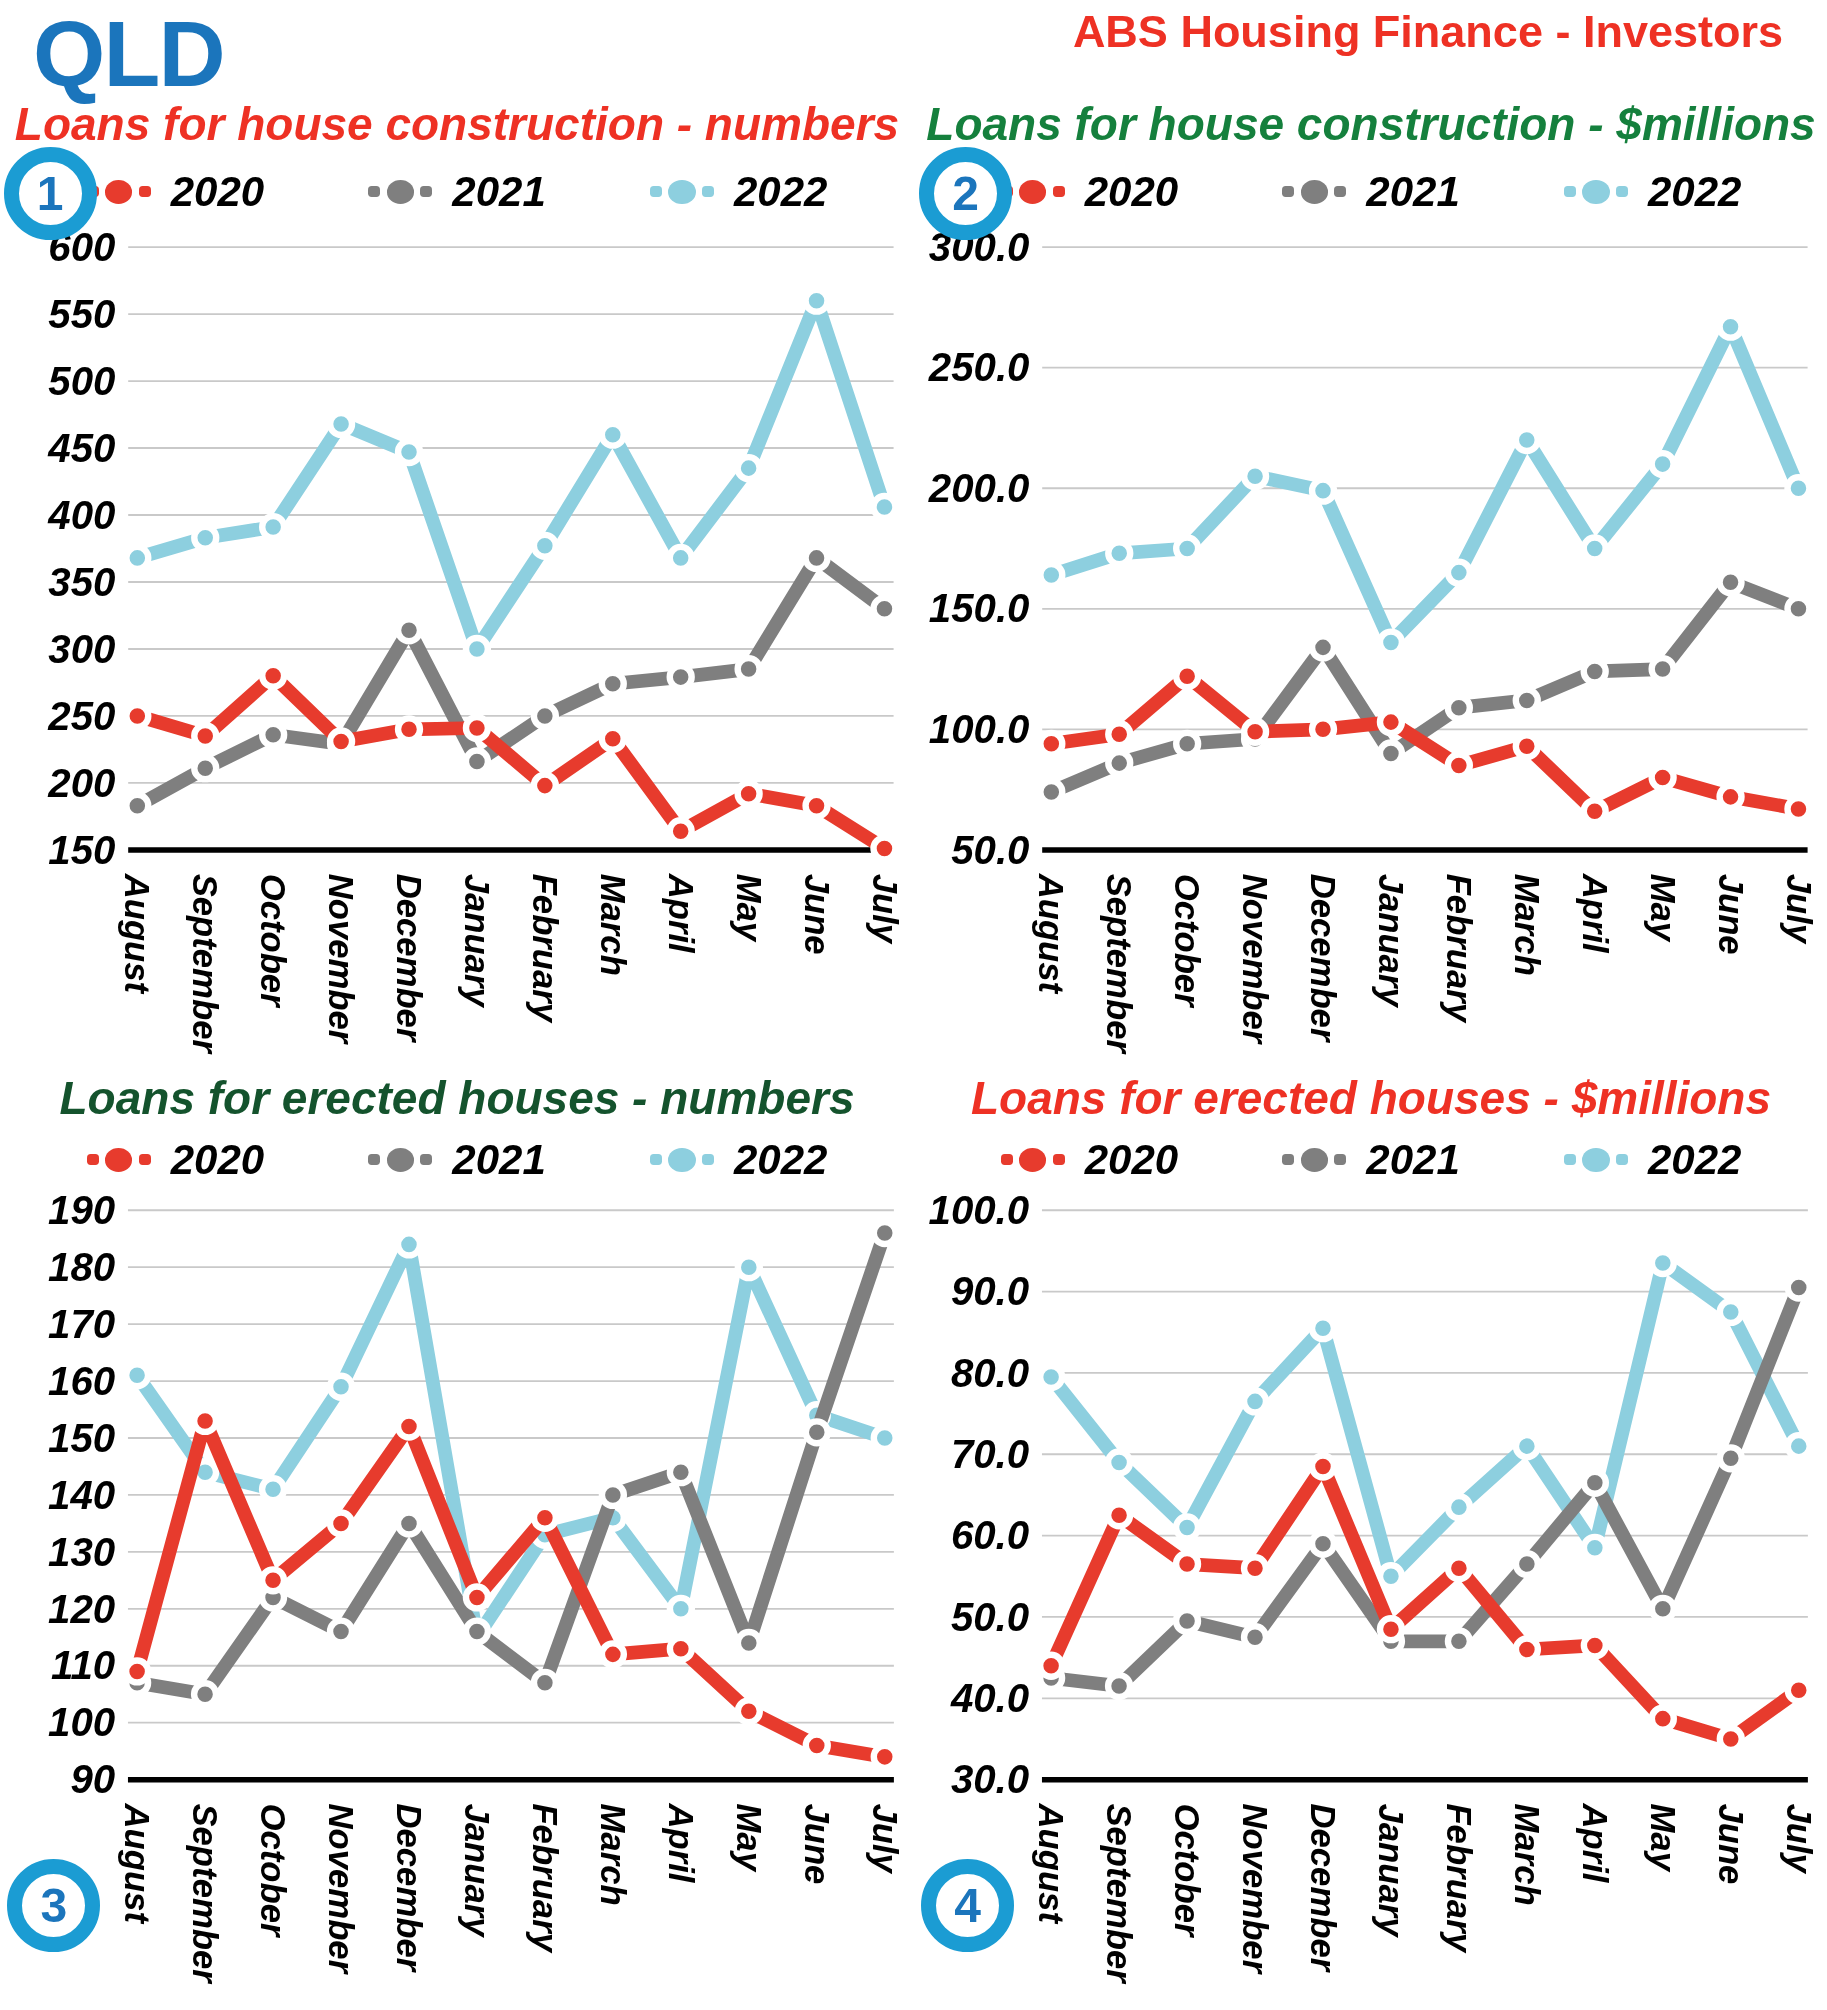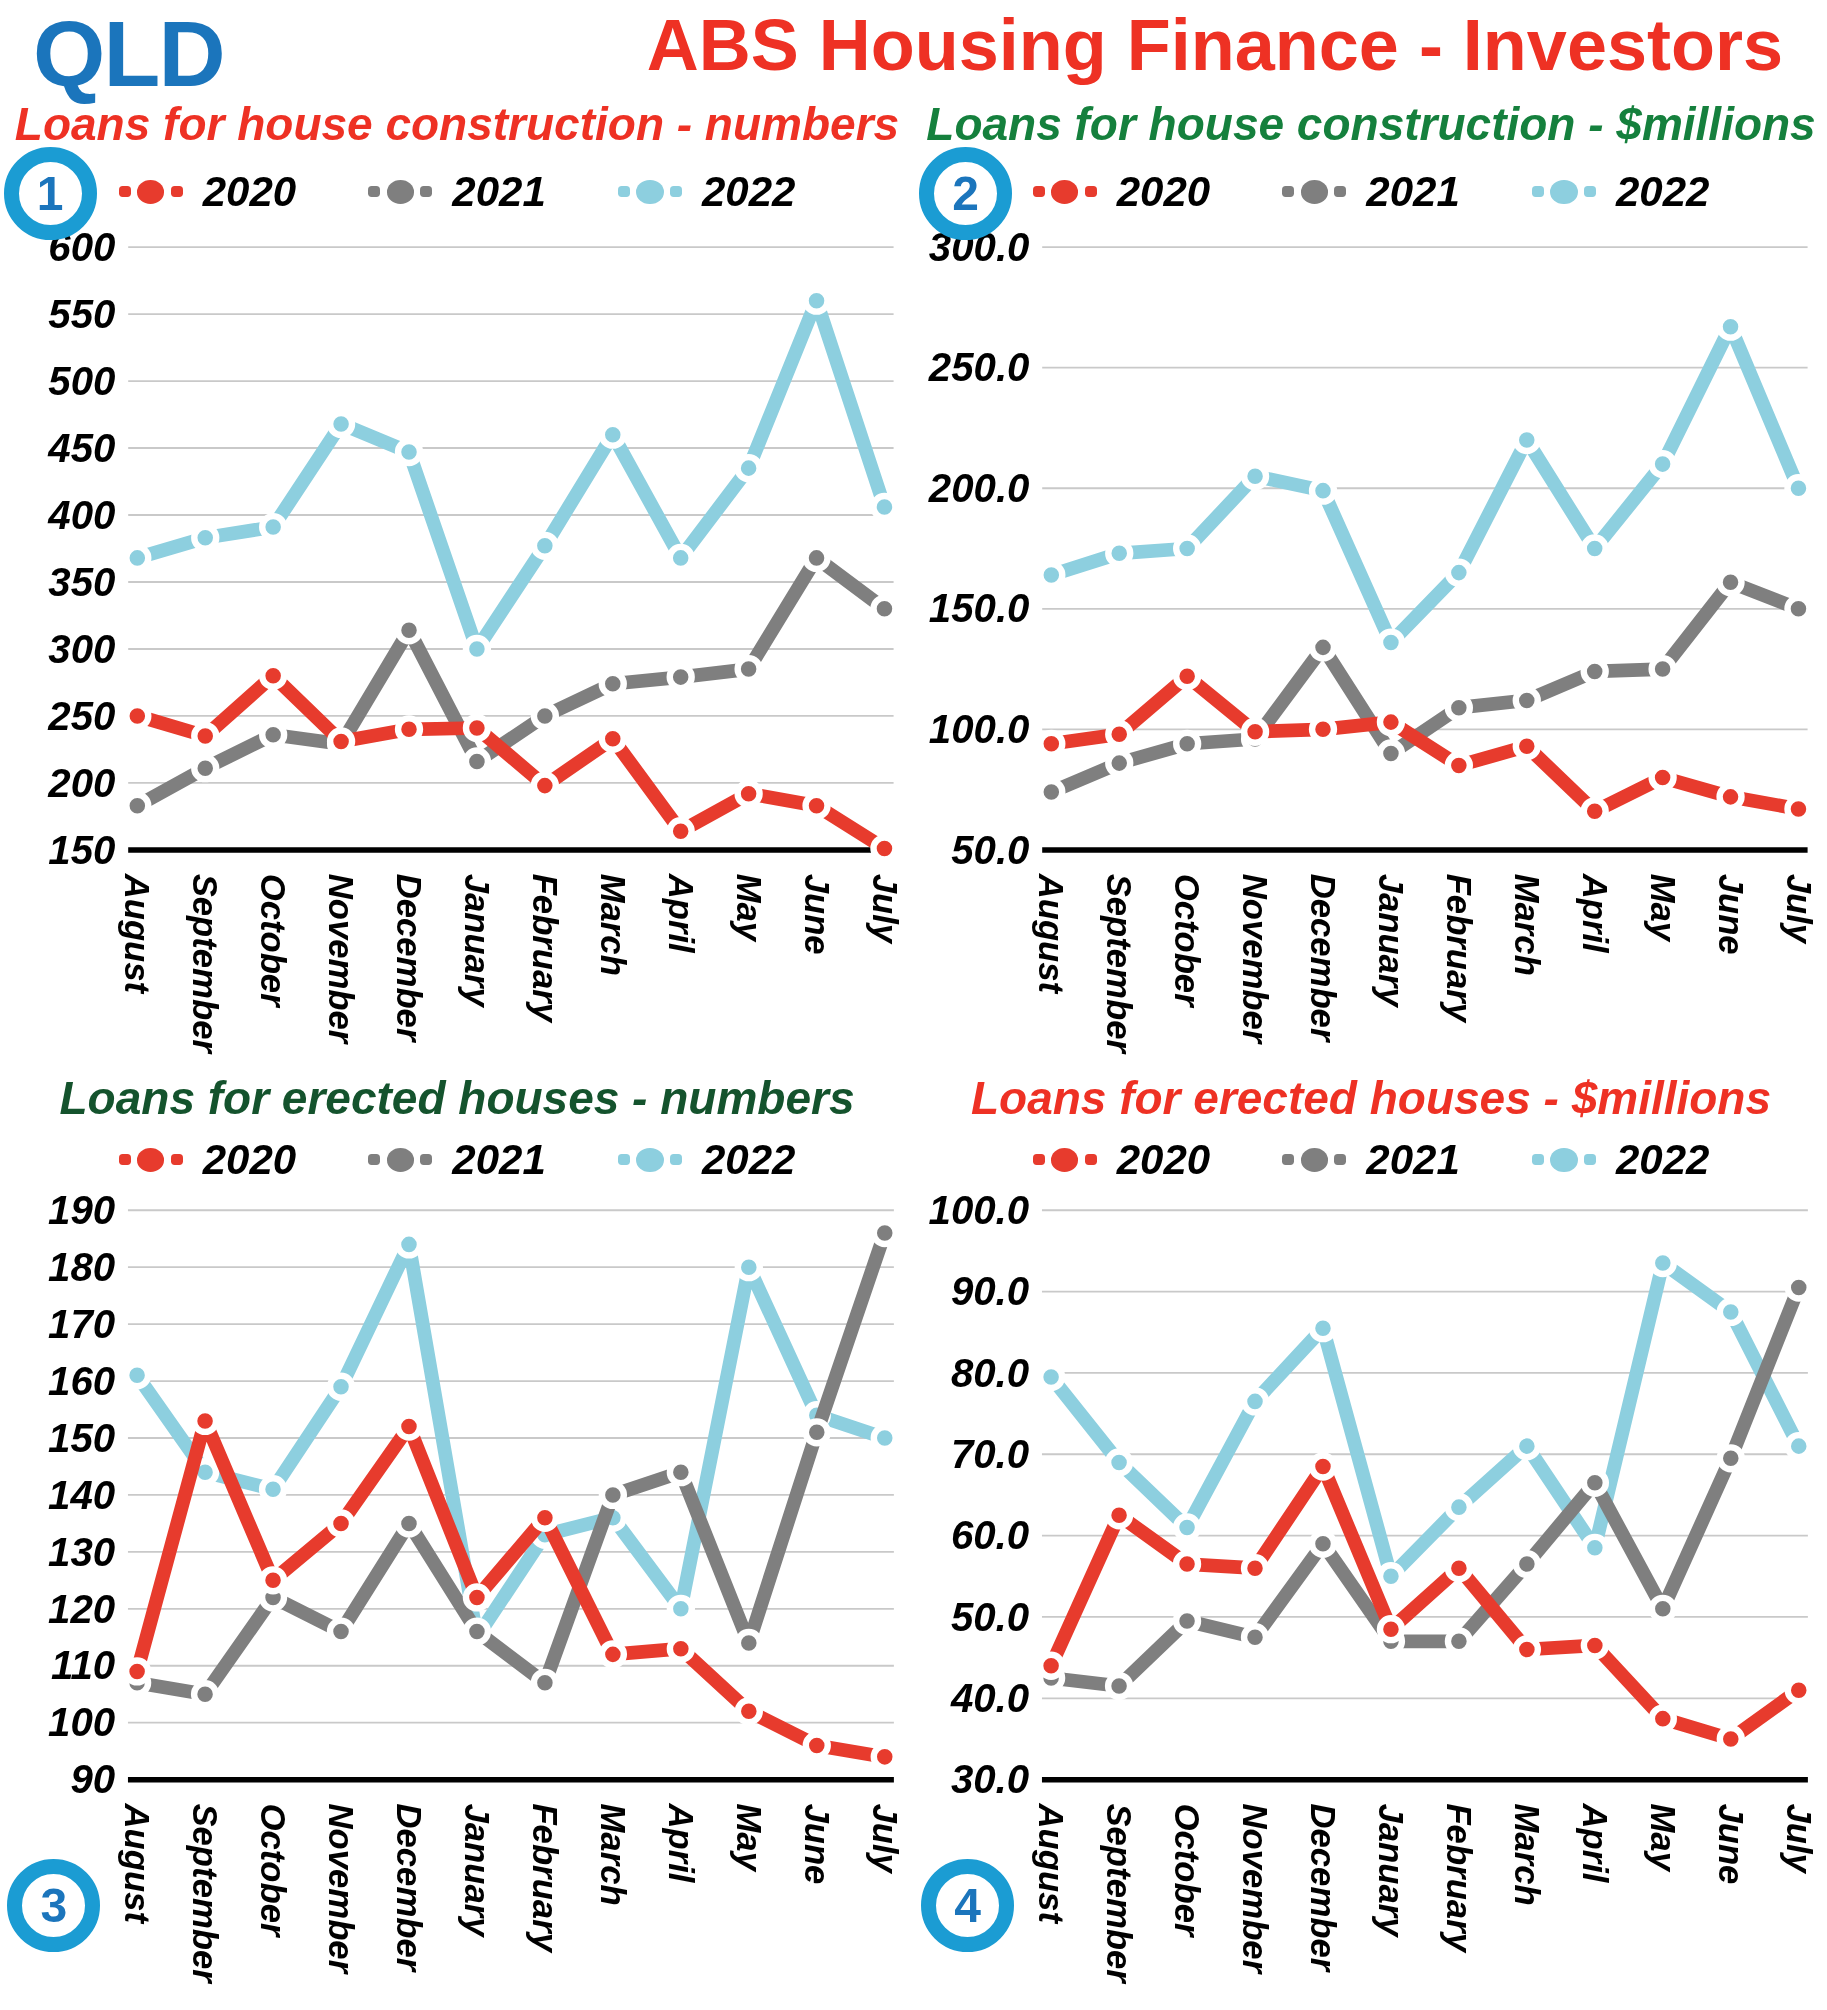--- a/index.html
+++ b/index.html
@@ -2,28 +2,28 @@
 <html style="font-size:14.6px"><head>
 <meta charset="utf-8">
 <style>
   html,body{margin:0;padding:0;background:#ffffff;}
   body{font-family:"Liberation Sans","DejaVu Sans",sans-serif;}
   #page{position:relative;width:1827px;height:2010px;background:#ffffff;overflow:hidden;}
 
   
   #header{display:flex;align-items:flex-start;height:99px;}
   #logo{font-size:93px;font-weight:bold;letter-spacing:-1.8px;line-height:1.0;padding:8px 0 0 33px;}
-  #main-title{margin-left:auto;padding:9.1px 44px 0 0;font-size:72px;font-weight:bold;line-height:1.0;}
+  #main-title{margin-left:auto;padding:9.1px 44px 0 0;font-size:45px;font-weight:bold;line-height:1.0;}
 
   
   #grid{display:grid;grid-template-columns:914px 914px;grid-template-rows:961px 950px;font-style:italic;}
   .cell{position:relative;}
   .chart-title{font-size:46px;font-weight:bold;text-align:center;line-height:1.1;height:57px;}
   .cell.bottom .chart-title{margin-top:12.8px;}
-  .legend{display:flex;justify-content:center;align-items:center;column-gap:72px;height:71px;}
+  .legend{display:flex;justify-content:center;align-items:center;column-gap:104px;height:71px;}
   .cell.bottom .legend{height:60px;}
   .legend-item{display:flex;align-items:center;}
   .legend-marker{display:flex;align-items:center;margin-right:20px;}
   .legend-dash{width:12px;height:11px;border-radius:3.7px;}
   .legend-dot{width:27.4px;height:24px;border-radius:50%;margin:0 6.4px;}
   .legend-label{font-size:42px;font-weight:bold;color:#000;}
   svg.chart{display:block;}
 
   
   .badge{position:absolute;width:93px;height:93px;border-radius:50%;

